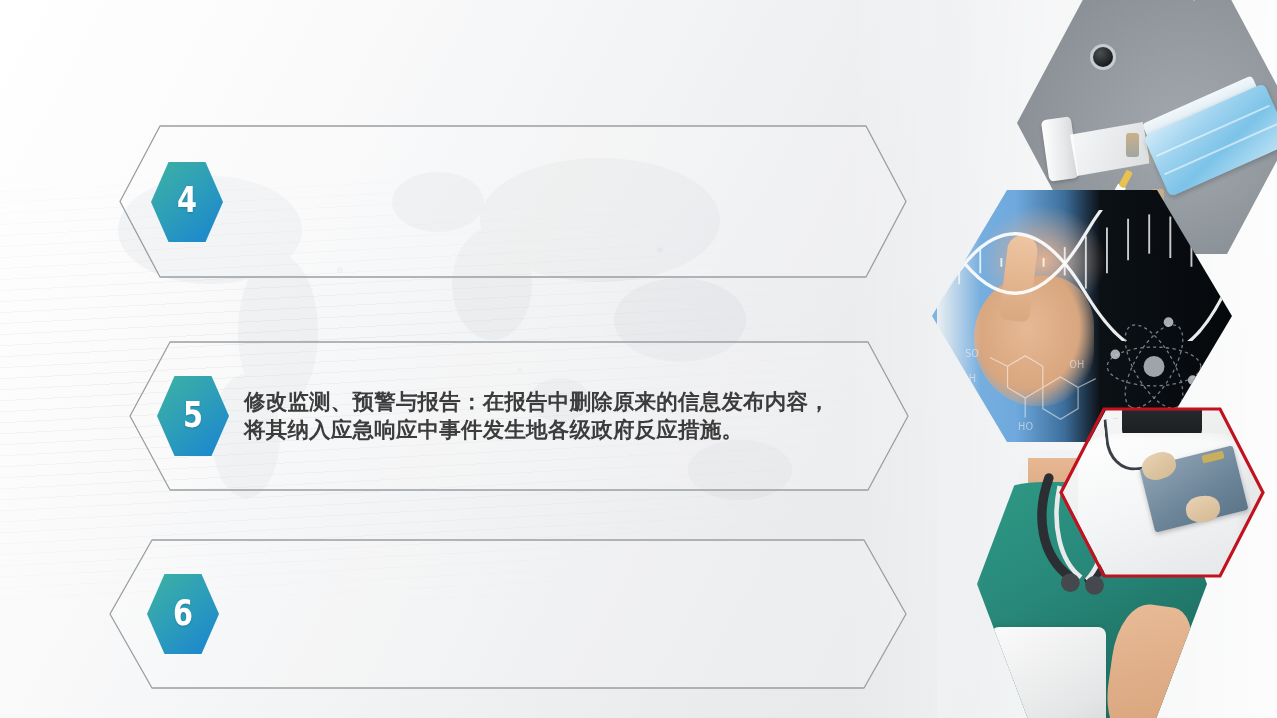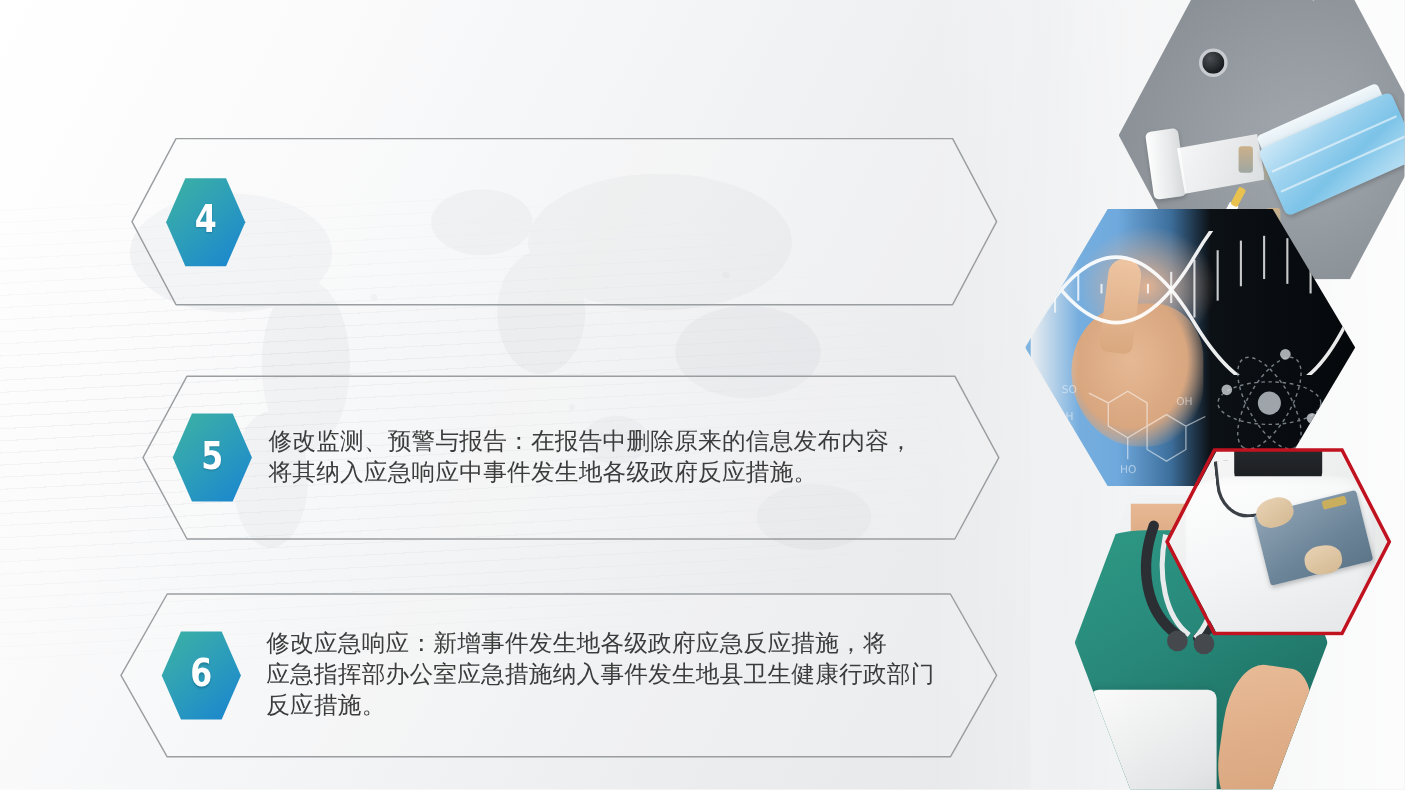--- a/index.html
+++ b/index.html
@@ -376,21 +376,21 @@
               <stop offset="0%" stop-color="#3bb0a4"></stop>
               <stop offset="45%" stop-color="#2e9fb8"></stop>
               <stop offset="100%" stop-color="#1a86cf"></stop>
             </linearGradient>
           </defs>
           <polygon points="18.5,1 55.5,1 73,41 55.5,81 18.5,81 1,41" fill="url(#gradBadge5)"></polygon>
         </svg>
         <span class="badge-num">5</span>
       </div>
 
-      <div class="row-text" style="width:630px; margin-left:-6px;">      修改监测、预警与报告：在报告中删除原来的信息发布内容，
+      <div class="row-text" style="width:630px; margin-left:-6px;font-weight:bold;">      修改监测、预警与报告：在报告中删除原来的信息发布内容，
 将其纳入应急响应中事件发生地各级政府反应措施。</div>
     </div>
 
     <div class="row" style="left:108px; top:538px; width:800px; height:152px; padding-left:38px; gap:24px;">
       <div class="row-shape">
         <svg viewBox="0 0 800 152" preserveAspectRatio="none">
           <polygon points="44,2 756,2 798,76 756,150 44,150 2,76" fill="rgba(255,255,255,0.16)" stroke="#9a9ea1" stroke-width="1.3" stroke-linejoin="round"></polygon>
         </svg>
       </div>
 
@@ -401,23 +401,20 @@
               <stop offset="0%" stop-color="#3bb0a4"></stop>
               <stop offset="45%" stop-color="#2e9fb8"></stop>
               <stop offset="100%" stop-color="#1a86cf"></stop>
             </linearGradient>
           </defs>
           <polygon points="18.5,1 55.5,1 73,41 55.5,81 18.5,81 1,41" fill="url(#gradBadge6)"></polygon>
         </svg>
         <span class="badge-num">6</span>
       </div>
 
-      <div class="row-text" style="width:620px; margin-left:-2px;">      修改应急响应：新增事件发生地各级政府应急反应措施，将
-应急指挥部办公室应急措施纳入事件发生地县卫生健康行政部门
-反应措施。</div>
     </div>
 
   </div>
 
   <div class="collage">
 
     <div class="photo-supplies hexclip">
       <div class="scope-tube"></div>
       <div class="scope-head"></div>
       <div class="bandage-roll"></div>

